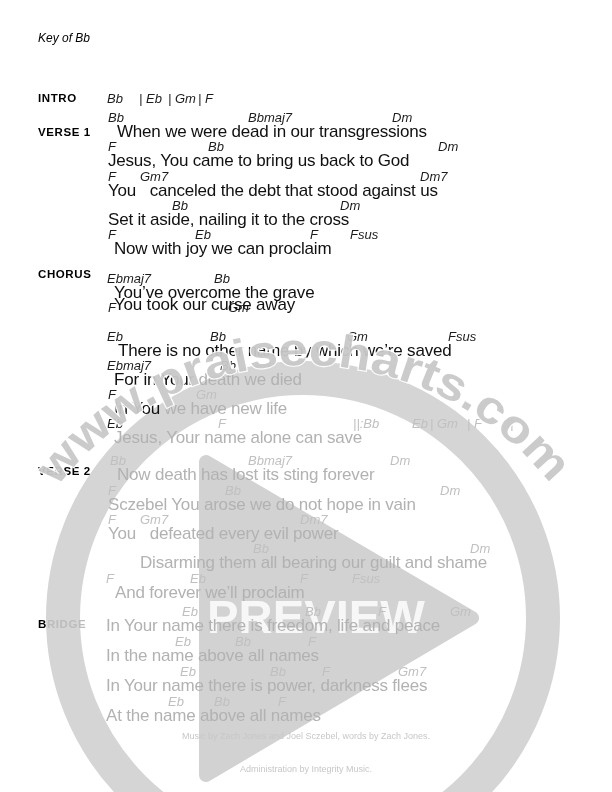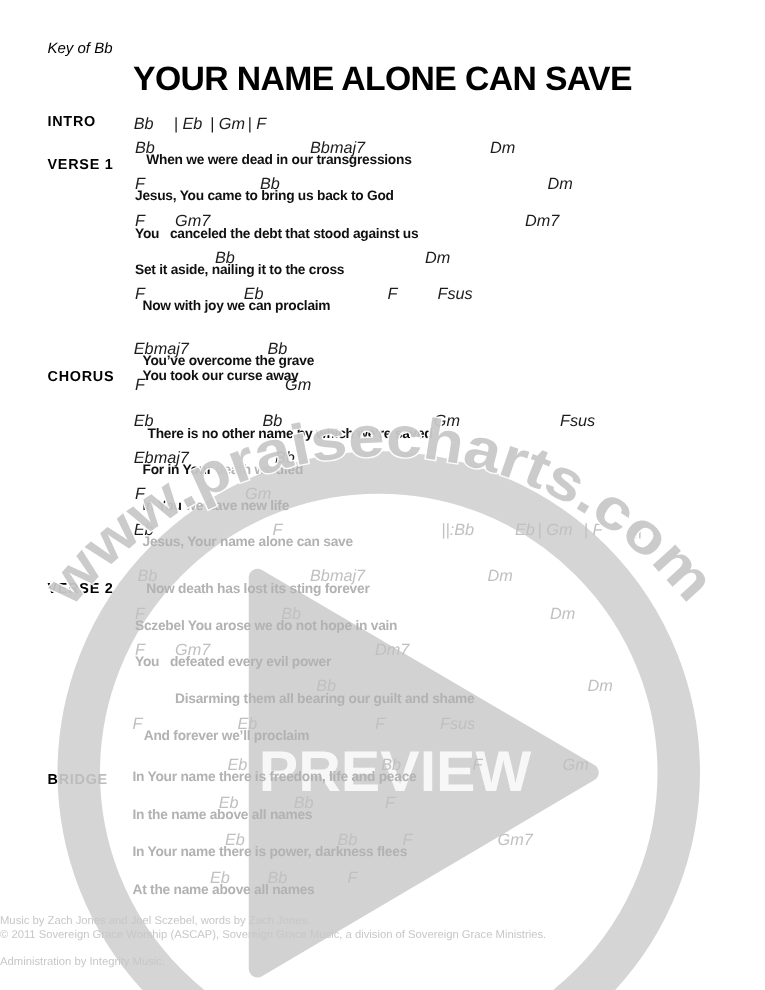--- a/index.html
+++ b/index.html
@@ -26,48 +26,47 @@
   }
   .section-label{
     position:absolute;font-weight:bold;font-size:11.5px;
     letter-spacing:0.6px;white-space:pre;
   }
   .chord{
     position:absolute;font-style:italic;font-size:13px;
     line-height:1;white-space:pre;
   }
   .lyric{
-    position:absolute;font-weight:bold;font-size:11px;
+    position:absolute;font-weight:normal;font-size:17px;
     letter-spacing:-0.2px;line-height:1;white-space:pre;
   }
   .t-d{color:#101010;}          
   .t-f{color:#b2b2b2;}          
   .c-d{color:#1c1c1c;}          
   .c-f{color:#c0c0c0;}          
   .l-d{color:#000000;}          
   .l-f{color:#bcbcbc;}          
   .footer{
-    position:absolute;left:0;right:0;text-align:left;
+    position:absolute;left:0;right:0;text-align:center;
     font-size:9px;line-height:10px;color:#c7c7c7;white-space:pre;
   }
 </style>
 </head>
 <body>
 
 <div class="page">
 
   <svg id="wm-behind" class="overlay" width="612" height="792" viewBox="0 0 612 792">
     <circle cx="303" cy="618" r="240" fill="none" stroke="#d5d5d5" stroke-width="34"></circle>
     <polygon points="206,462 206,775 472,618" fill="#d2d2d2" stroke="#d2d2d2" stroke-width="14" stroke-linejoin="round"></polygon>
     <text x="316" y="633" text-anchor="middle" font-family="Liberation Sans, DejaVu Sans, sans-serif" font-size="46" font-weight="bold" fill="#f7f7f7" textLength="218" lengthAdjust="spacingAndGlyphs">PREVIEW</text>
   </svg>
 
   <div class="song-layer">
     <div class="key-label">Key of Bb</div>
-    <div class="song-title">YOUR NAME ALONE CAN SAVE</div>
 
     <div id="song-body">
         <div class="section-label" style="left: 38px; top: 92px;"><span class="l-d">INTRO</span></div>
         <span class="chord c-d" style="left: 107px; top: 92px;">Bb</span>
         <span class="chord c-d" style="left: 139px; top: 92px;">| Eb</span>
         <span class="chord c-d" style="left: 168px; top: 92px;">| Gm</span>
         <span class="chord c-d" style="left: 198px; top: 92px;">| F</span>
         <div class="section-label" style="left: 38px; top: 126px;"><span class="l-d">VERSE 1</span></div>
         <span class="chord c-d" style="left: 108px; top: 111px;">Bb</span>
         <span class="chord c-d" style="left: 248px; top: 111px;">Bbmaj7</span>
@@ -82,21 +81,21 @@
         <span class="chord c-d" style="left: 420px; top: 170px;">Dm7</span>
         <div class="lyric" style="left: 108px; top: 182px;"><span class="t-d">You   canceled the debt that stood against us</span></div>
         <span class="chord c-d" style="left: 172px; top: 199px;">Bb</span>
         <span class="chord c-d" style="left: 340px; top: 199px;">Dm</span>
         <div class="lyric" style="left: 108px; top: 211px;"><span class="t-d">Set it aside, nailing it to the cross</span></div>
         <span class="chord c-d" style="left: 108px; top: 228px;">F</span>
         <span class="chord c-d" style="left: 195px; top: 228px;">Eb</span>
         <span class="chord c-d" style="left: 310px; top: 228px;">F</span>
         <span class="chord c-d" style="left: 350px; top: 228px;">Fsus</span>
         <div class="lyric" style="left: 114px; top: 240px;"><span class="t-d">Now with joy we can proclaim</span></div>
-        <div class="section-label" style="left: 38px; top: 296px;"><span class="l-d">CHORUS</span></div>
+        <div class="section-label" style="left: 38px; top: 268px;"><span class="l-d">CHORUS</span></div>
         <span class="chord c-d" style="left: 107px; top: 272px;">Ebmaj7</span>
         <span class="chord c-d" style="left: 214px; top: 272px;">Bb</span>
         <div class="lyric" style="left: 114px; top: 284px;"><span class="t-d">You’ve overcome the grave</span></div>
         <span class="chord c-d" style="left: 108px; top: 301px;">F</span>
         <span class="chord c-d" style="left: 228px; top: 301px;">Gm</span>
         <div class="lyric" style="left: 114px; top: 296px;"><span class="t-d">You took our curse away</span></div>
         <span class="chord c-d" style="left: 107px; top: 330px;">Eb</span>
         <span class="chord c-d" style="left: 210px; top: 330px;">Bb</span>
         <span class="chord c-d" style="left: 347px; top: 330px;">Gm</span>
         <span class="chord c-d" style="left: 448px; top: 330px;">Fsus</span>
@@ -151,21 +150,20 @@
         <span class="chord c-f" style="left: 322px; top: 665px;">F</span>
         <span class="chord c-f" style="left: 398px; top: 665px;">Gm7</span>
         <div class="lyric" style="left: 106px; top: 677px;"><span class="t-f">In Your name there is power, darkness flees</span></div>
         <span class="chord c-f" style="left: 168px; top: 695px;">Eb</span>
         <span class="chord c-f" style="left: 214px; top: 695px;">Bb</span>
         <span class="chord c-f" style="left: 278px; top: 695px;">F</span>
         <div class="lyric" style="left: 106px; top: 707px;"><span class="t-f">At the name above all names</span></div>
       </div>
 
     <div class="footer" style="top:731px">Music by Zach Jones and Joel Sczebel, words by Zach Jones.</div>
-    <div class="footer" style="top:742px">© 2011 Sovereign Grace Worship (ASCAP), Sovereign Grace Music, a division of Sovereign Grace Ministries.</div>
     <div class="footer" style="top:764px">Administration by Integrity Music.</div>
   </div>
 
   <svg id="wm-front" class="overlay" width="612" height="792" viewBox="0 0 612 792">
     <defs>
       <path id="wm-arc" d="M 55 490 A 312.5 312.5 0 0 1 555 490" fill="none"></path>
     </defs>
     <text font-family="Liberation Sans, DejaVu Sans, sans-serif" font-size="46" font-weight="bold" fill="#c9c9c9" stroke="#ffffff" stroke-width="2.2" paint-order="stroke" opacity="0.95">
       <textPath href="#wm-arc" startOffset="4" textLength="568" lengthAdjust="spacingAndGlyphs">www.praisecharts.com</textPath>
     </text>

